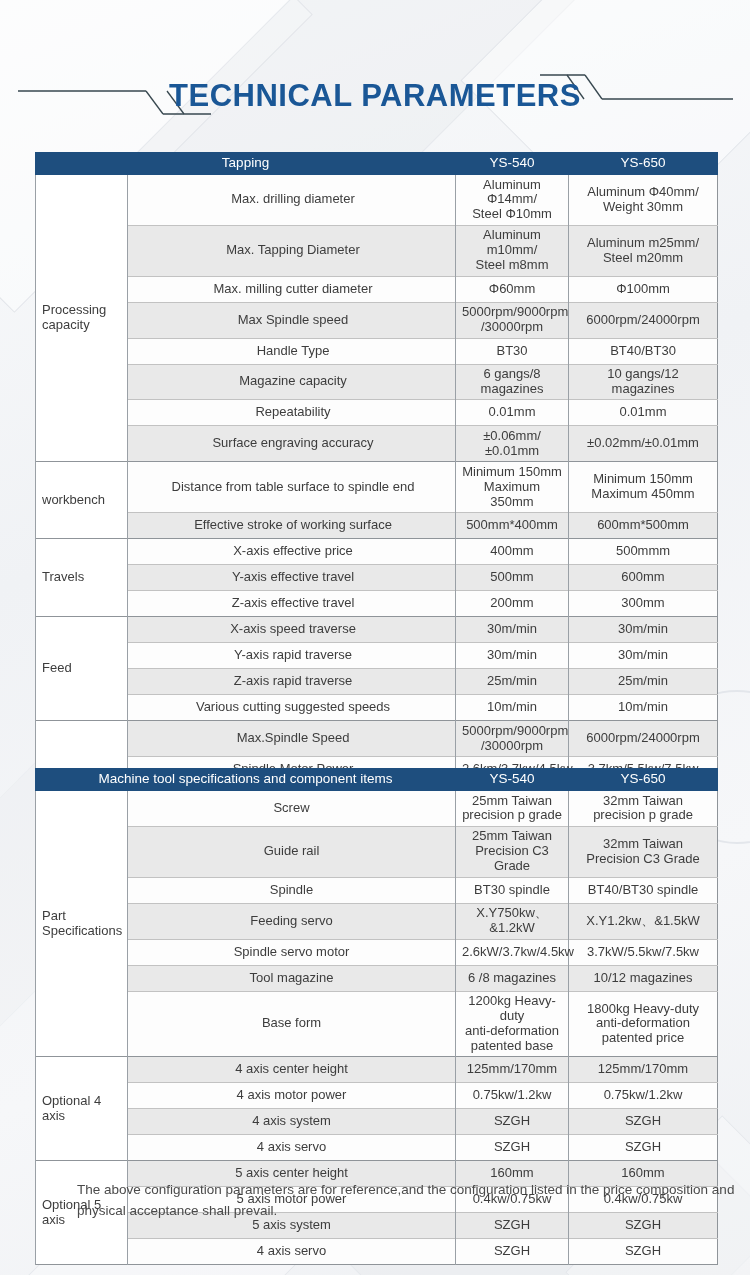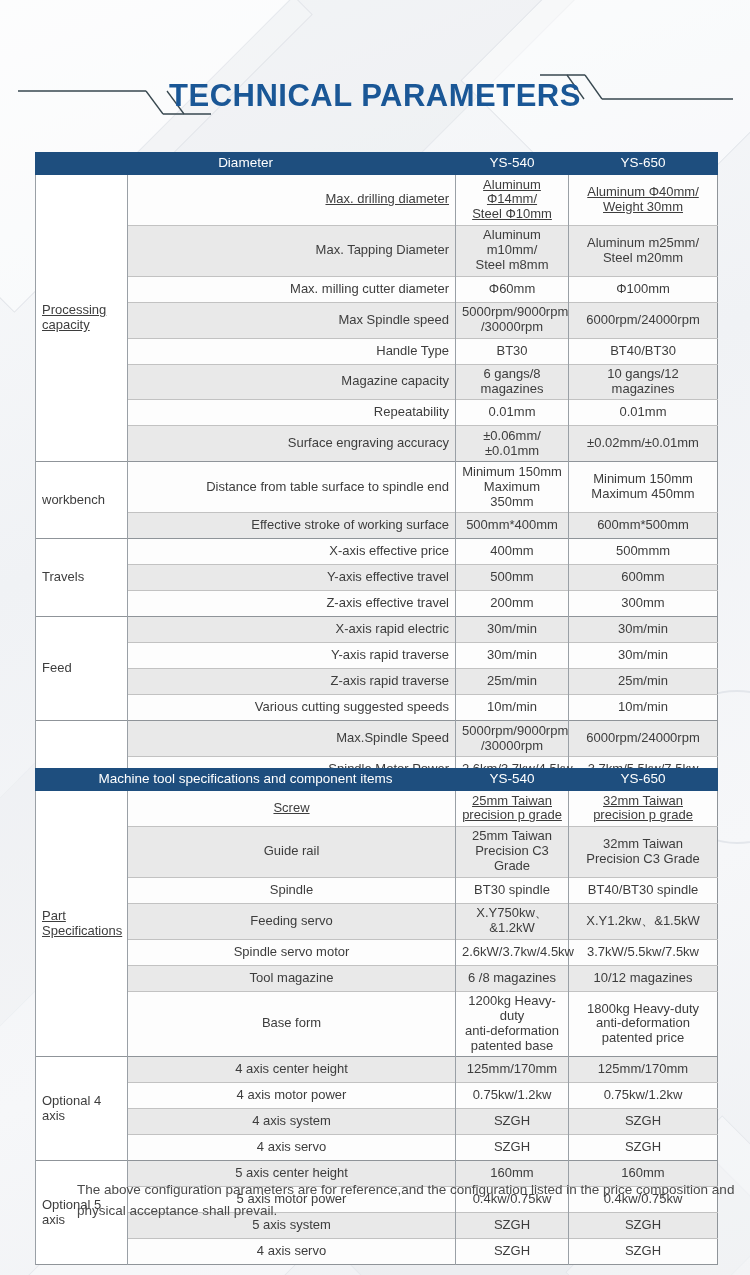--- a/index.html
+++ b/index.html
@@ -25,22 +25,22 @@
   table.t1{top:152px;}
   table.t2{top:768px;}
   .spec th{background:#1E4E7E;color:#ffffff;font-weight:400;font-size:13.5px;
     height:19px;padding:1px 2px;border:1px solid #1E4E7E;text-align:center;line-height:1.1;}
   .spec td{border-left:1px solid #9aa0a6;border-top:1px solid #c2c2c2;
     padding:2.5px 6px;line-height:1.15;background:#fdfdfd;white-space:pre-line;
     text-align:center;vertical-align:middle;height:20px;}
   .spec tbody tr:nth-child(even) td{background:#e9e9e9;}
   .spec td.grp{background:#ffffff !important;text-align:left;border-top:1px solid #8f9499;}
   .spec tr.gs td{border-top:1px solid #8f9499;}
-  .spec tbody tr:first-child td{border-top:none;text-decoration:underline;}
-  .t1 td.p{text-align:right;padding-left:9px;}
+  .spec tbody tr:first-child td{border-top:none;}
+  .t1 td.p{text-align:center;padding-left:9px;}
   .t2 td.p{text-align:center;}
   
   .footnote{position:absolute;top:1180px;left:37px;width:680px;
     font-size:13.5px;line-height:1.55;color:#4a4a4a;padding-left:40px;}
 </style>
 </head>
 <body>
 
 <div class="page">
 
@@ -75,21 +75,21 @@
 
   <table class="spec t1">
     <colgroup>
         <col style="width:92px">
         <col style="width:328px">
         <col style="width:113px">
         <col style="width:149px">
       </colgroup>
     <thead>
       <tr>
-        <th colspan="2">Diameter</th>
+        <th colspan="2">Tapping</th>
         <th>YS-540</th>
         <th>YS-650</th>
       </tr>
     </thead>
     <tbody>
       <tr class="gs">
         <td class="grp" rowspan="8">Processing capacity</td>
         <td class="p">Max. drilling diameter</td>
         <td class="v">Aluminum Φ14mm/
 Steel Φ10mm</td>
@@ -161,21 +161,21 @@
           <td class="v">600mm</td>
         </tr>
       <tr>
           <td class="p">Z-axis effective  travel</td>
           <td class="v">200mm</td>
           <td class="v">300mm</td>
         </tr>
 
       <tr class="gs">
         <td class="grp" rowspan="4">Feed</td>
-        <td class="p">X-axis rapid electric</td>
+        <td class="p">X-axis speed traverse</td>
         <td class="v">30m/min</td>
         <td class="v">30m/min</td>
       </tr>
       <tr>
           <td class="p">Y-axis rapid traverse</td>
           <td class="v">30m/min</td>
           <td class="v">30m/min</td>
         </tr>
       <tr>
           <td class="p">Z-axis rapid traverse</td>

